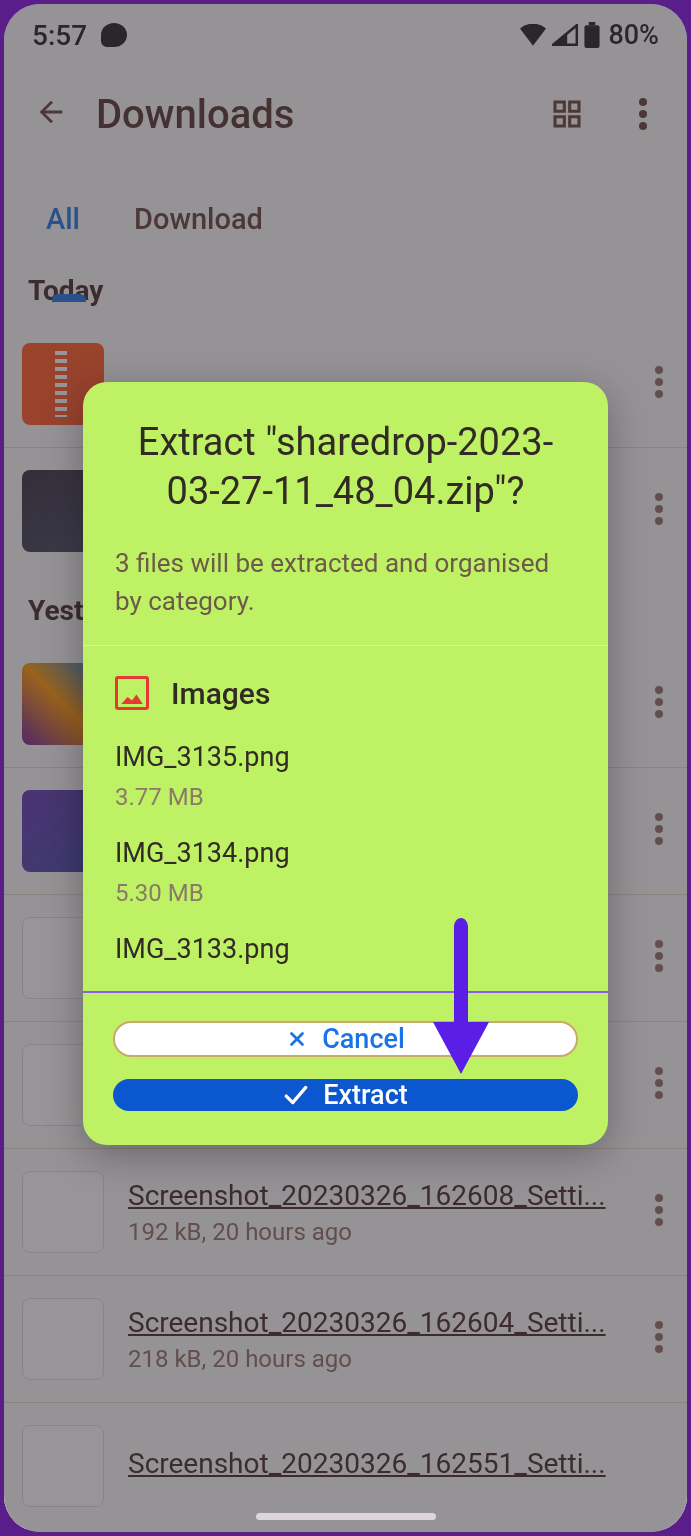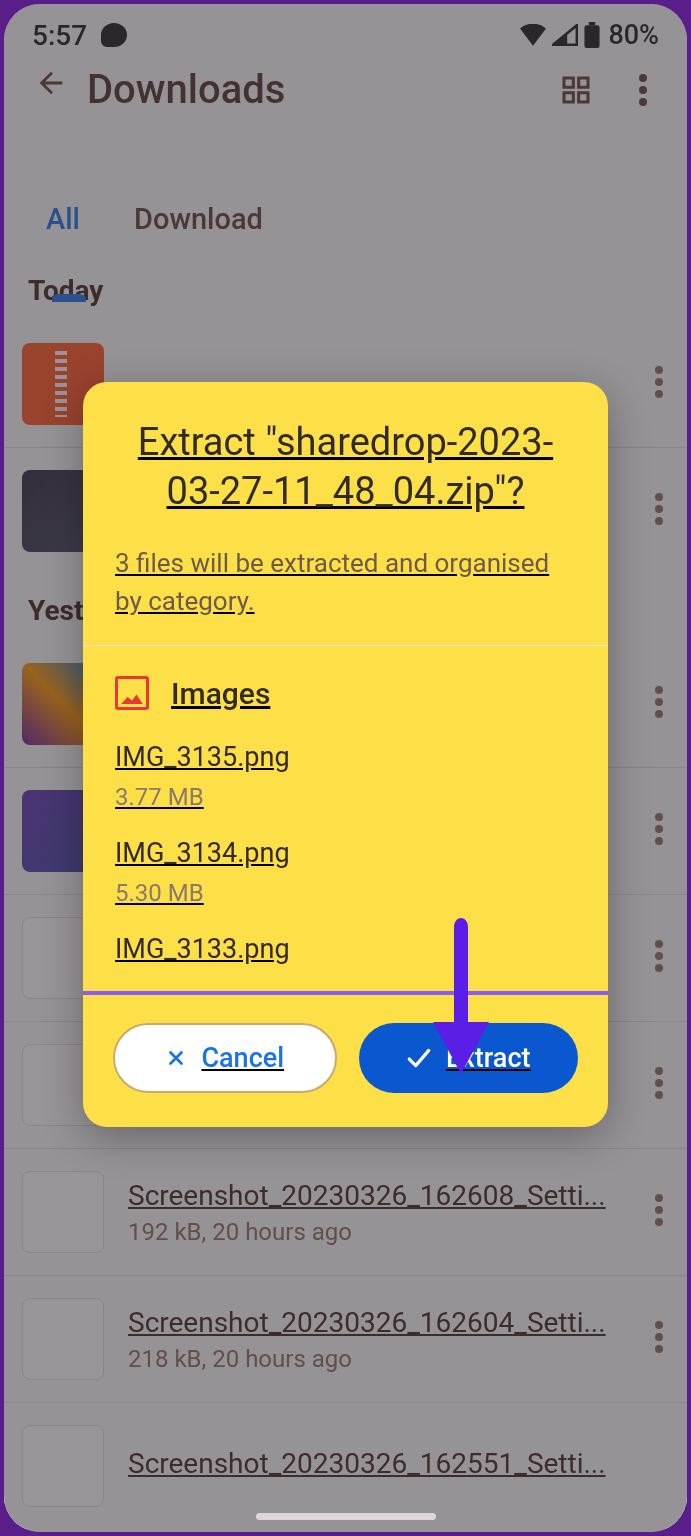--- a/index.html
+++ b/index.html
@@ -36,22 +36,23 @@
     width: 26px; height: 24px;
     background: #1a1a1a;
     border-radius: 50% 50% 50% 6px;
     position: relative;
   }
 
   
   .app-bar {
     height: 96px;
     display: flex;
+    align-items: center;
     padding: 0 20px 0 30px;
-    gap: 19px;
+    gap: 28px;
   }
   .back-btn { color: #5d4037; }
   .title {
     flex: 1;
     font-size: 40px;
     font-weight: 500;
     color: #4e342e;
   }
   .grid-icon, .more-icon {
     width: 48px; height: 48px;
@@ -129,25 +130,24 @@
     position: absolute;
     inset: 0;
     background: rgba(60, 50, 55, 0.52);
   }
 
   
   .dialog {
     position: absolute;
     left: 79px; right: 79px;
     top: 378px;
-    background: #fde047;
+    background: #bef264;
     border-radius: 24px;
     box-shadow: 0 10px 40px rgba(0,0,0,.3);
     overflow: hidden;
-    text-decoration: underline;
   }
   .dialog-pad { padding: 36px 32px 24px; }
   .dialog-title {
     font-size: 38px;
     font-weight: 400;
     color: #322a24;
     text-align: center;
     line-height: 1.28;
     padding: 0 4px;
   }
@@ -180,21 +180,22 @@
   }
   .cat-label { font-size: 30px; font-weight: 500; color: #322a24; }
   .file-item { padding: 20px 32px 6px; }
   .file-name { font-size: 27px; color: #322a24; margin-bottom: 10px; }
   .file-size { font-size: 24px; color: #8a7a6a; }
   .file-item.last { padding-bottom: 16px; }
   .dialog-actions {
     display: flex;
     gap: 22px;
     padding: 28px 30px 34px;
-    border-top: 4px solid #8b5cf6;
+    border-top: 2px solid #8b5cf6;
+    flex-direction: column;
   }
   .btn {
     flex: 1;
     height: 70px;
     border-radius: 40px;
     display: flex;
     align-items: center;
     justify-content: center;
     gap: 14px;
     font-size: 27px;

